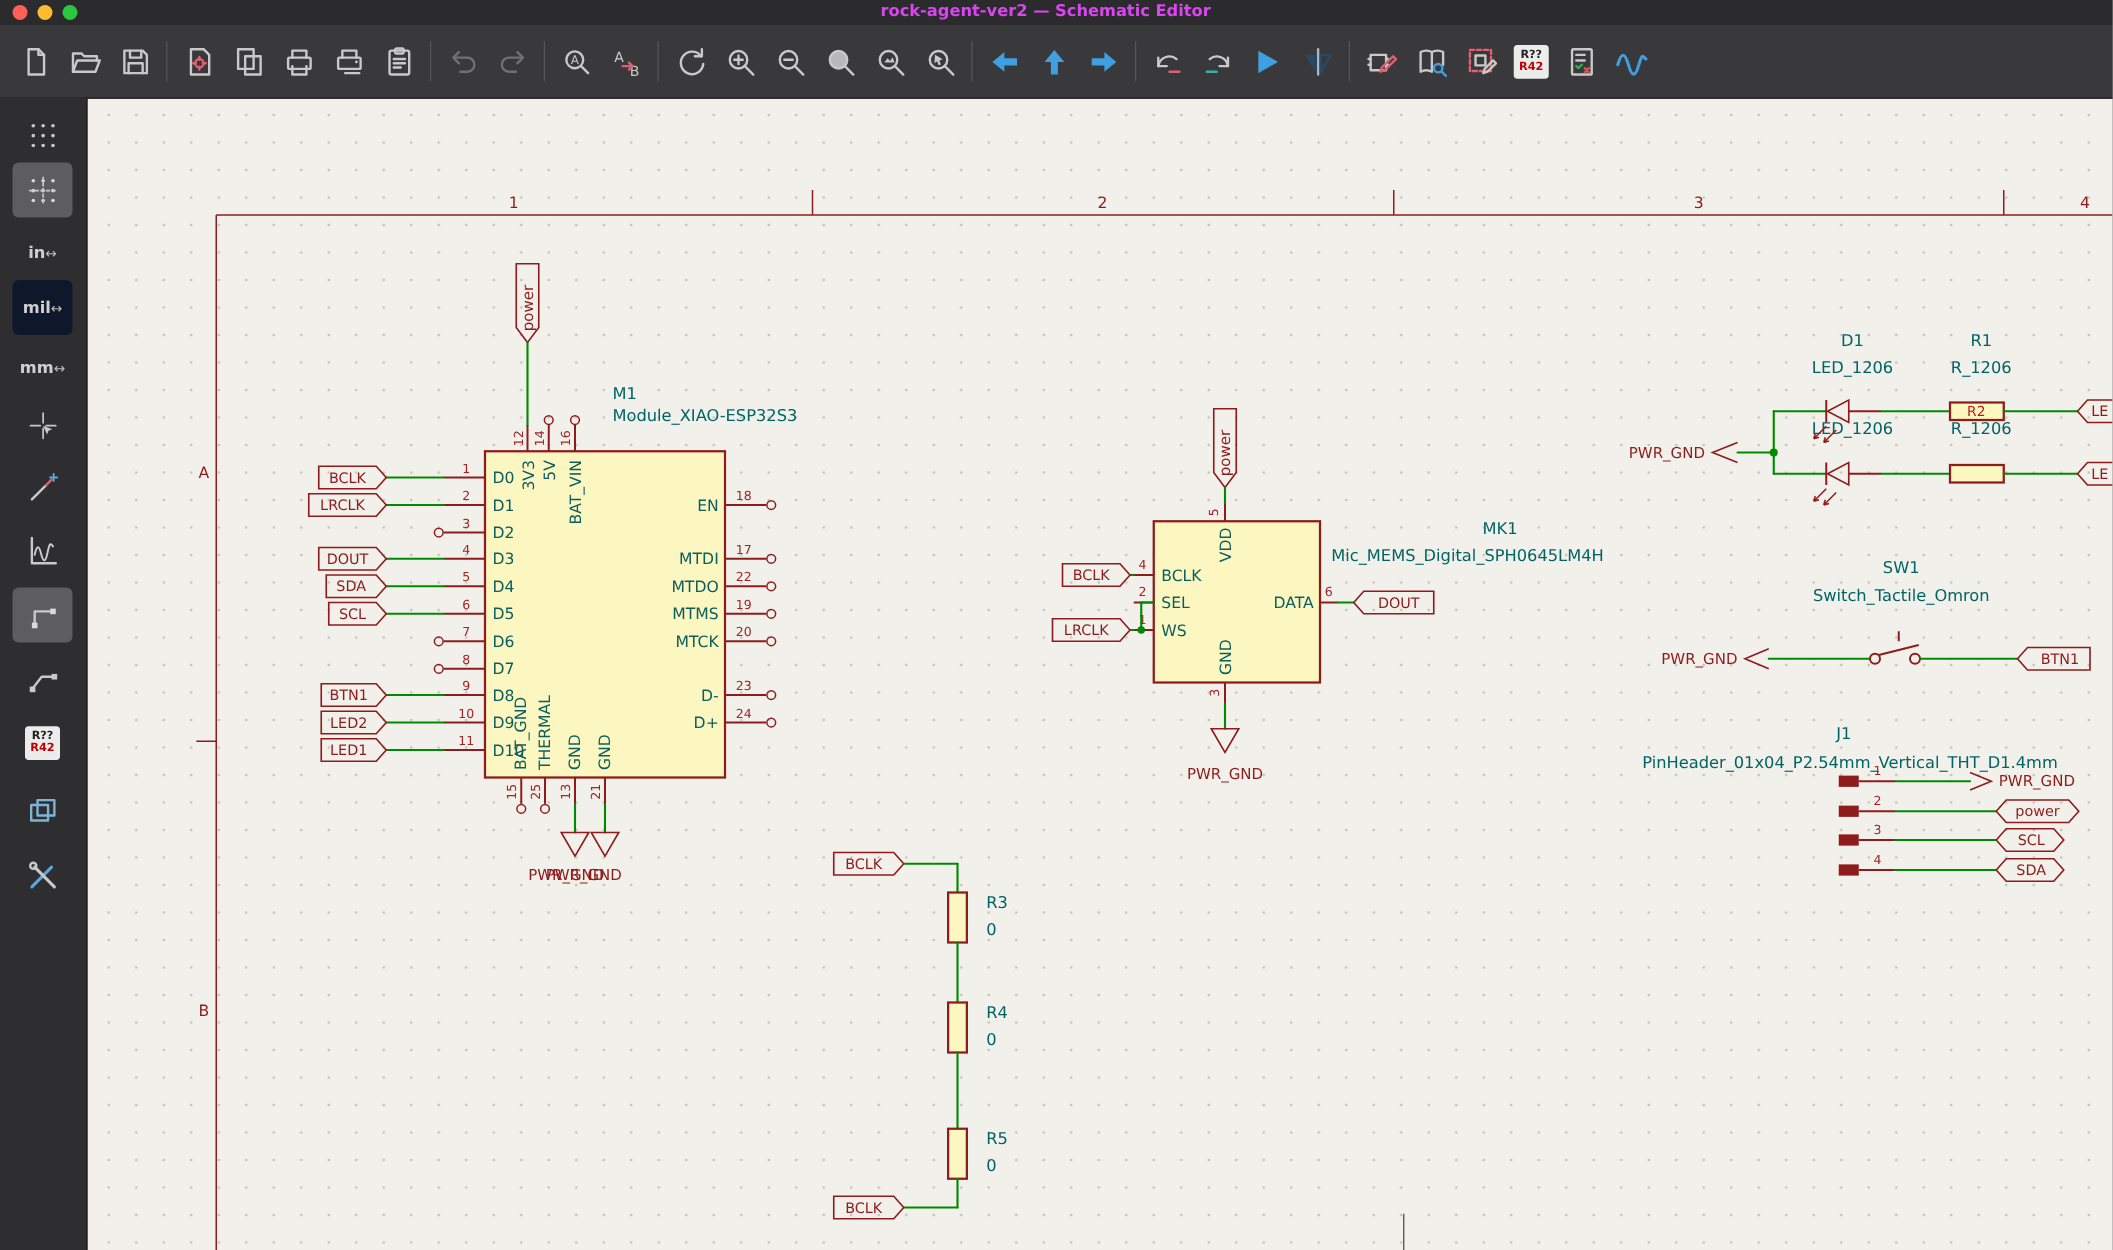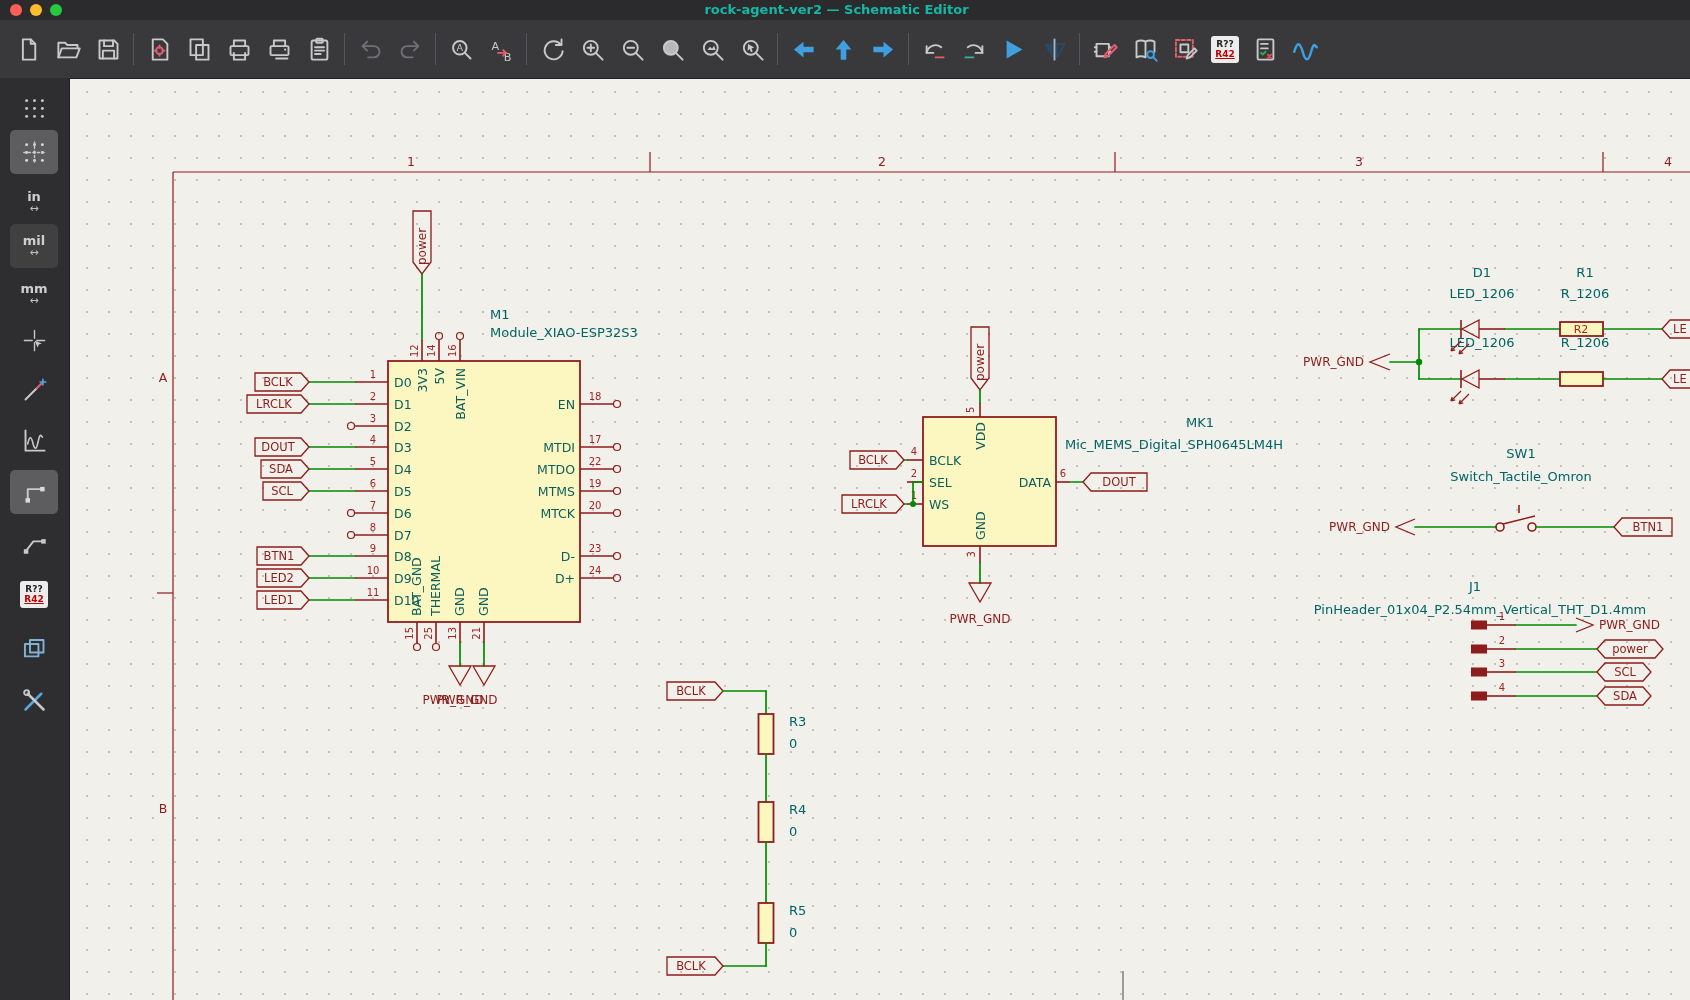--- a/index.html
+++ b/index.html
@@ -4,36 +4,36 @@
 <style>
   html,body{margin:0;padding:0;}
   body{width:1690px;height:1000px;overflow:hidden;background:#2c2c2e;font-family:"DejaVu Sans",sans-serif;position:relative;}
 
   
   .titlebar{position:absolute;left:0;top:0;width:100%;height:20px;background:#2b2b2d;z-index:5;}
   .tl{position:absolute;top:4px;width:12px;height:12px;border-radius:50%;}
   .tl.close{left:10px;background:#ff5f57;}
   .tl.min{left:30px;background:#febc2e;}
   .tl.max{left:50px;background:#28c840;}
-  .title{position:absolute;left:0;right:17px;top:2px;text-align:center;font-size:13px;font-weight:bold;color:#14b8a6;}
+  .title{position:absolute;left:0;right:17px;top:2px;text-align:center;font-size:13px;font-weight:bold;color:#d946ef;}
 
   
   .toolbar{position:absolute;left:0;top:20px;right:0;height:58px;background:#39393b;border-bottom:1px solid #1f1f21;display:flex;align-items:center;padding-left:8px;z-index:4;}
   .tbtn{width:40px;height:44px;display:flex;align-items:center;justify-content:center;border-radius:4px;flex:0 0 auto;}
   .sep{width:1px;height:32px;background:#56565a;margin:0 5px;flex:0 0 auto;}
   .ic{width:27px;height:27px;stroke:#c9c9c9;stroke-width:1.7;fill:none;stroke-linecap:round;stroke-linejoin:round;}
   .rficon{width:28px;height:27px;background:#ececec;border-radius:3px;display:flex;flex-direction:column;align-items:center;justify-content:center;font-size:9px;font-weight:bold;line-height:10px;}
   .rficon .rtop{color:#222;}
-  .rficon .rbot{color:#c00000;text-decoration:underline;}
+  .rficon .rbot{color:#c00000;}
 
   
   .sidebar{position:absolute;left:0;top:78px;width:69px;bottom:0;background:#2e2e30;border-right:1px solid #1f1f21;z-index:4;}
-  .stool{position:absolute;left:10px;width:48px;height:44px;display:flex;flex-direction:column;align-items:center;justify-content:center;border-radius:5px;color:#cfcfcf;}
+  .stool{position:absolute;left:10px;width:48px;height:44px;display:flex;flex-direction:row;align-items:center;justify-content:center;border-radius:5px;color:#cfcfcf;}
   .stool.sel{background:#5d5d60;}
-  .stool.selu{background:#404040;}
+  .stool.selu{background:#0f172a;}
   .unit-label{font-size:13px;font-weight:bold;line-height:13px;}
   .unit-arrow{font-size:11px;line-height:11px;color:#bdbdbd;}
 
   
   .canvas{position:absolute;left:69px;top:78px;width:1621px;height:922px;overflow:hidden;
     background-color:#f2f0ea;
     background-image:radial-gradient(circle,#c3c3bc 1px,transparent 1.3px);
     background-size:22px 22px;background-position:7px 3px;}
   svg.sch{position:absolute;left:0;top:0;}
 

